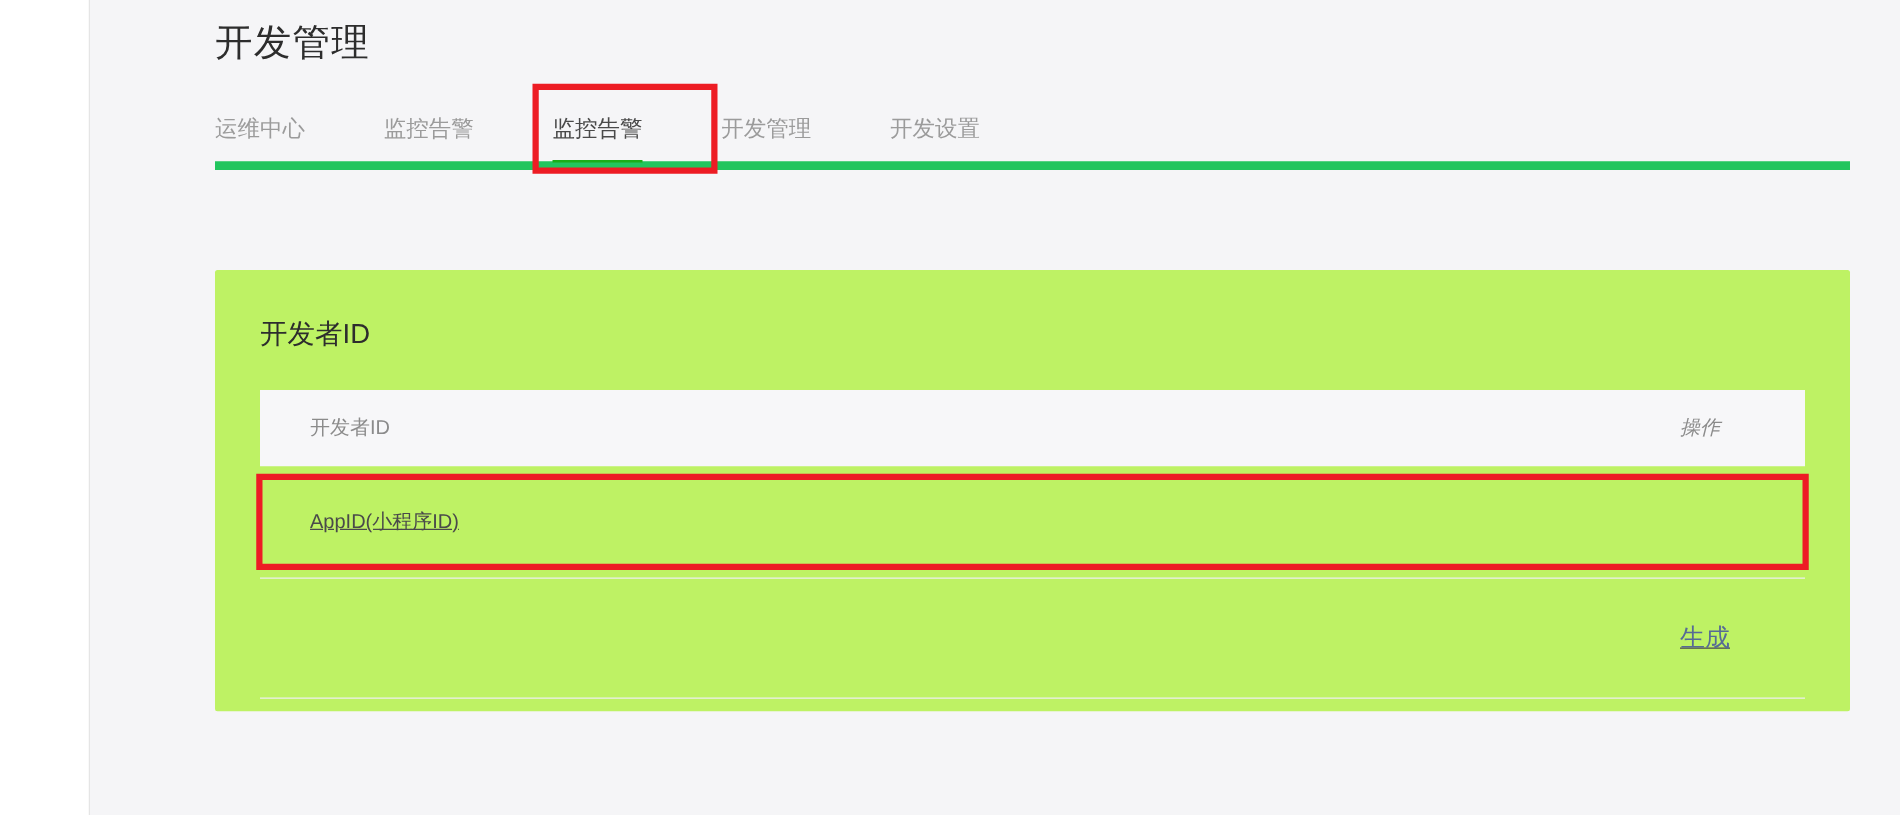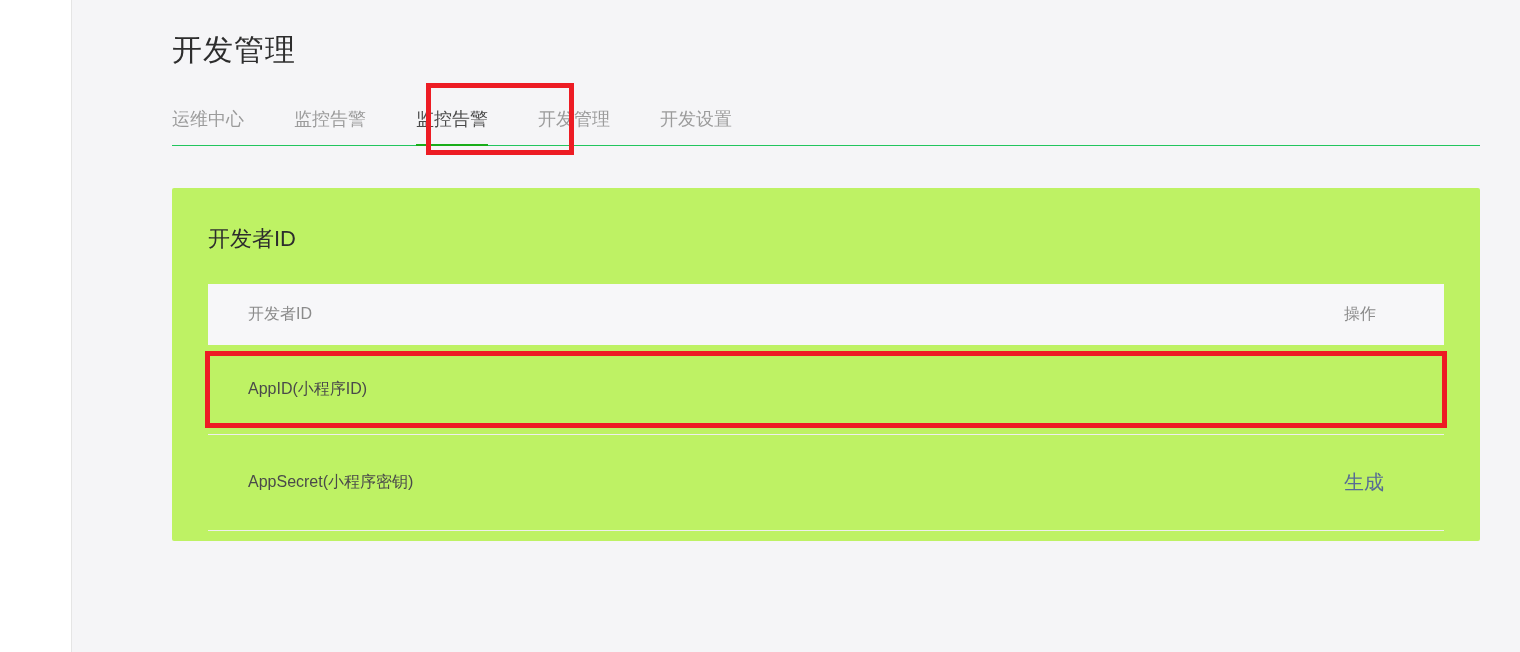--- a/index.html
+++ b/index.html
@@ -19,34 +19,34 @@
       height: 100%;
     }
     .left-sidebar {
       width: 72px;
       background: #fff;
       border-right: 1px solid #e5e5e5;
       height: 100%;
     }
     .main-area {
       flex: 1;
-      padding: 30px 40px 0 100px;
+      padding: 14px 40px 0 100px;
     }
     .page-title {
       font-size: 30px;
       font-weight: 400;
       color: #2d2d2d;
       margin-bottom: 28px;
       letter-spacing: 1px;
     }
     .tabs {
       display: flex;
-      border-bottom: 1px solid #22c55e;
-      gap: 0;
-      margin-bottom: 42px;
+      border-bottom: 7px solid #22c55e;
+      gap: 13px;
+      margin-bottom: 80px;
       position: relative;
     }
     .tab {
       padding: 8px 0 14px 0;
       margin-right: 50px;
       font-size: 18px;
       color: #9b9b9b;
       cursor: pointer;
       position: relative;
     }
@@ -91,29 +91,31 @@
       padding: 20px 40px;
       font-size: 16px;
       color: #8b8b8b;
     }
     .th-id {
       flex: 1;
     }
     .th-action {
       width: 60px;
       text-align: left;
+      font-style: italic;
     }
     .table-row {
       display: flex;
       align-items: center;
       padding: 34px 40px;
       border-bottom: 1px solid #eeeeee;
       font-size: 16px;
       color: #4a4a4a;
       position: relative;
+      text-decoration: underline;
     }
     .td-label {
       width: 210px;
       color: #4a4a4a;
     }
     .td-value {
       flex: 1;
       color: #4a4a4a;
     }
     .td-action {
@@ -165,21 +167,20 @@
         <div class="th-action">操作</div>
       </div>
 
       <div class="table-row">
         <div class="td-label">AppID(小程序ID)</div>
         <div class="td-action"></div>
         <div class="row-highlight"></div>
       </div>
 
       <div class="table-row">
-        <div class="td-label">AppSecret(小程序密钥)</div>
         <div class="td-value"></div>
         <div class="td-action">
           <span class="link-btn">生成</span>
         </div>
       </div>
 
     </div>
   </div>
 </div>
 

